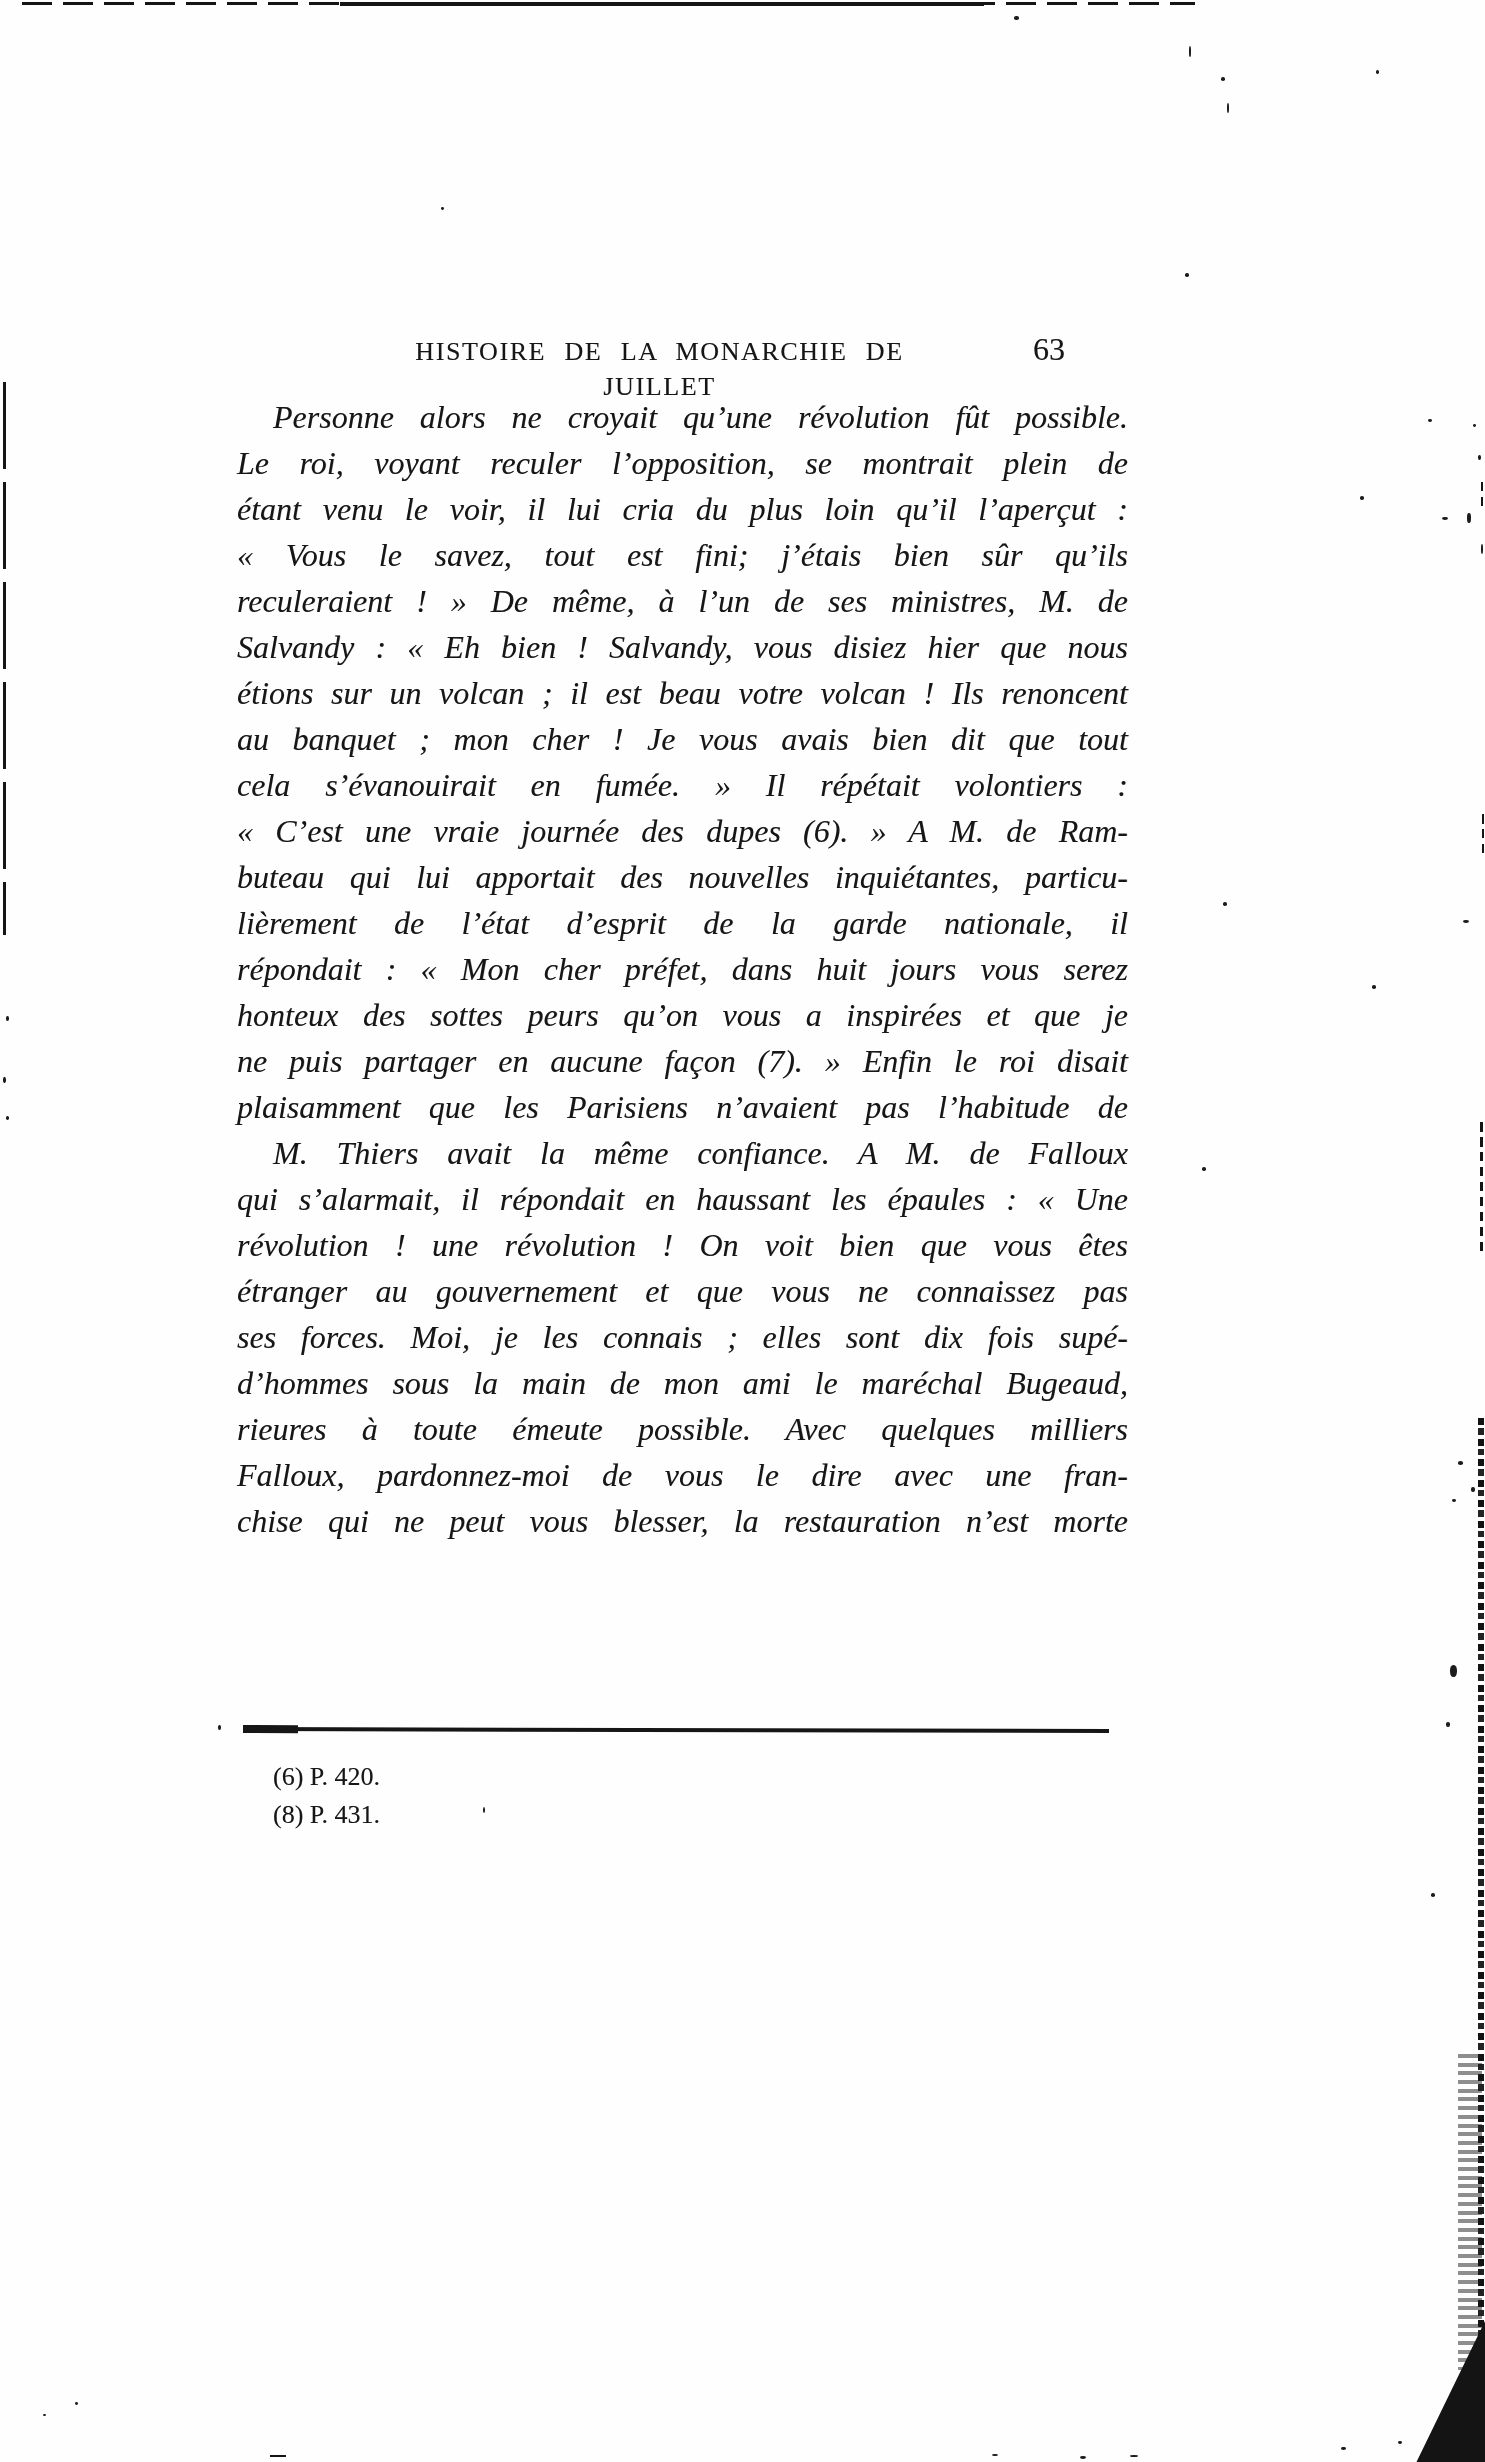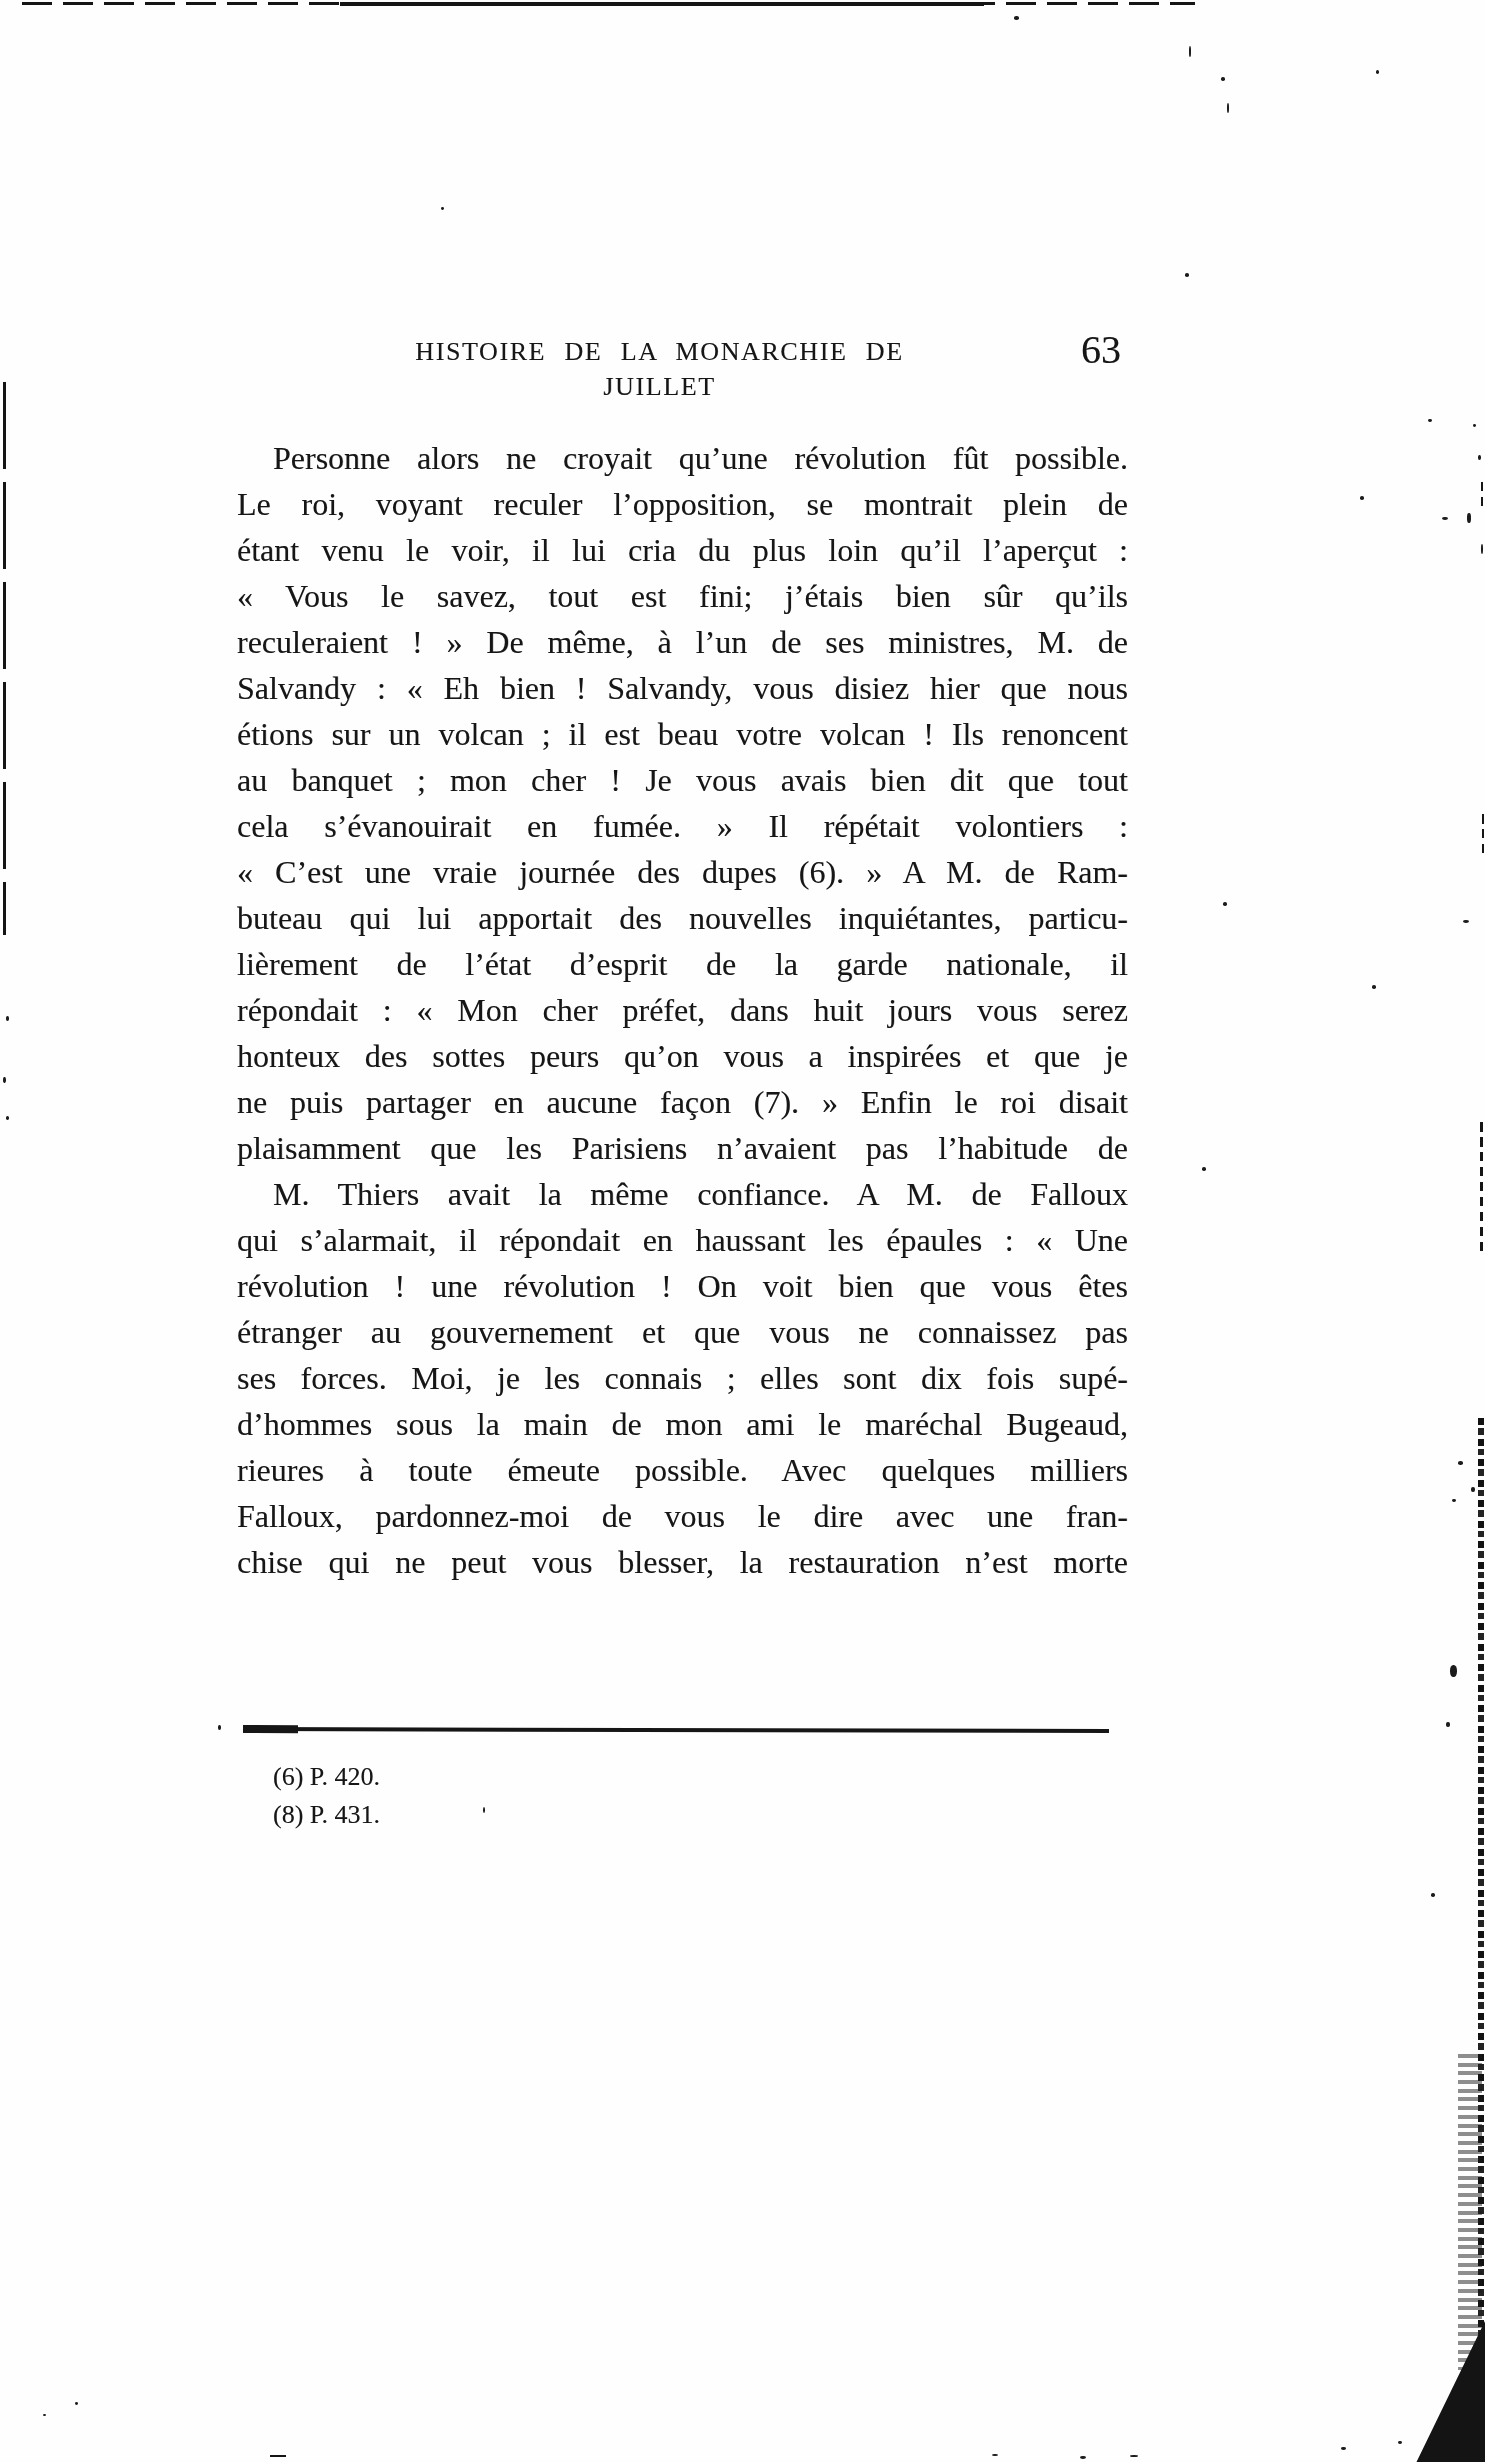--- a/index.html
+++ b/index.html
@@ -15,26 +15,25 @@
   
   .page-header{position:absolute;left:237px;top:334px;width:891px;height:47px;}
   .header-title{
     position:absolute;left:142px;top:0;width:561px;
     font-size:26px;line-height:35px;text-align:center;
     letter-spacing:1.6px;word-spacing:10.3px;
     text-shadow:0.3px 0.3px 0 rgba(20,20,20,0.35);
   }
   .page-number{
     position:absolute;left:796px;top:-4.7px;width:63px;
-    font-size:40px;line-height:41px;
+    font-size:32px;line-height:41px;
     text-shadow:0.3px 0.3px 0 rgba(20,20,20,0.35);
-    margin-left:48px;
   }
   
-  .body-text{position:absolute;left:237px;top:435px;width:891px;}
+  .body-text{position:absolute;left:237px;top:394px;width:891px;font-style:italic;}
   .line{
     font-size:32px;line-height:46px;
     text-align:justify;text-align-last:justify;
     text-shadow:0.3px 0.3px 0 rgba(20,20,20,0.35);
   }
   .line.indent{text-indent:36px;}
   .line.lastleft{text-align-last:left;}
   
   .footnote-separator{
     position:absolute;left:243px;top:1728px;width:866px;height:4px;

